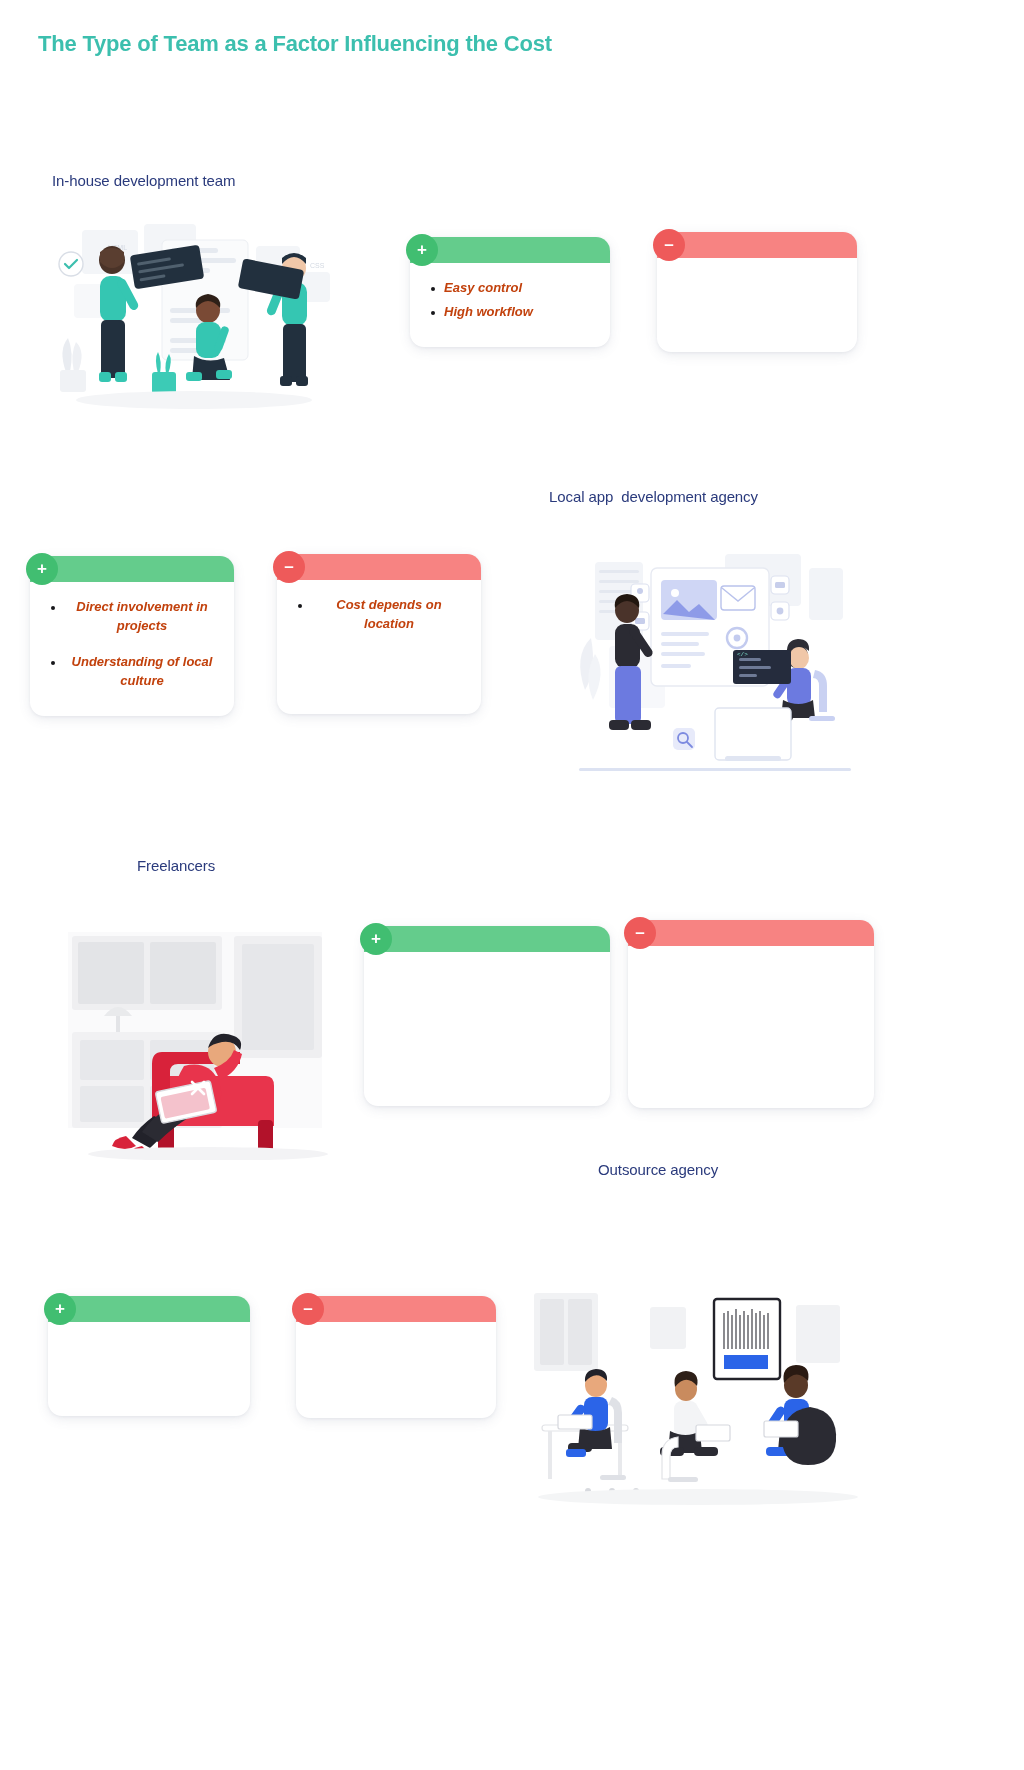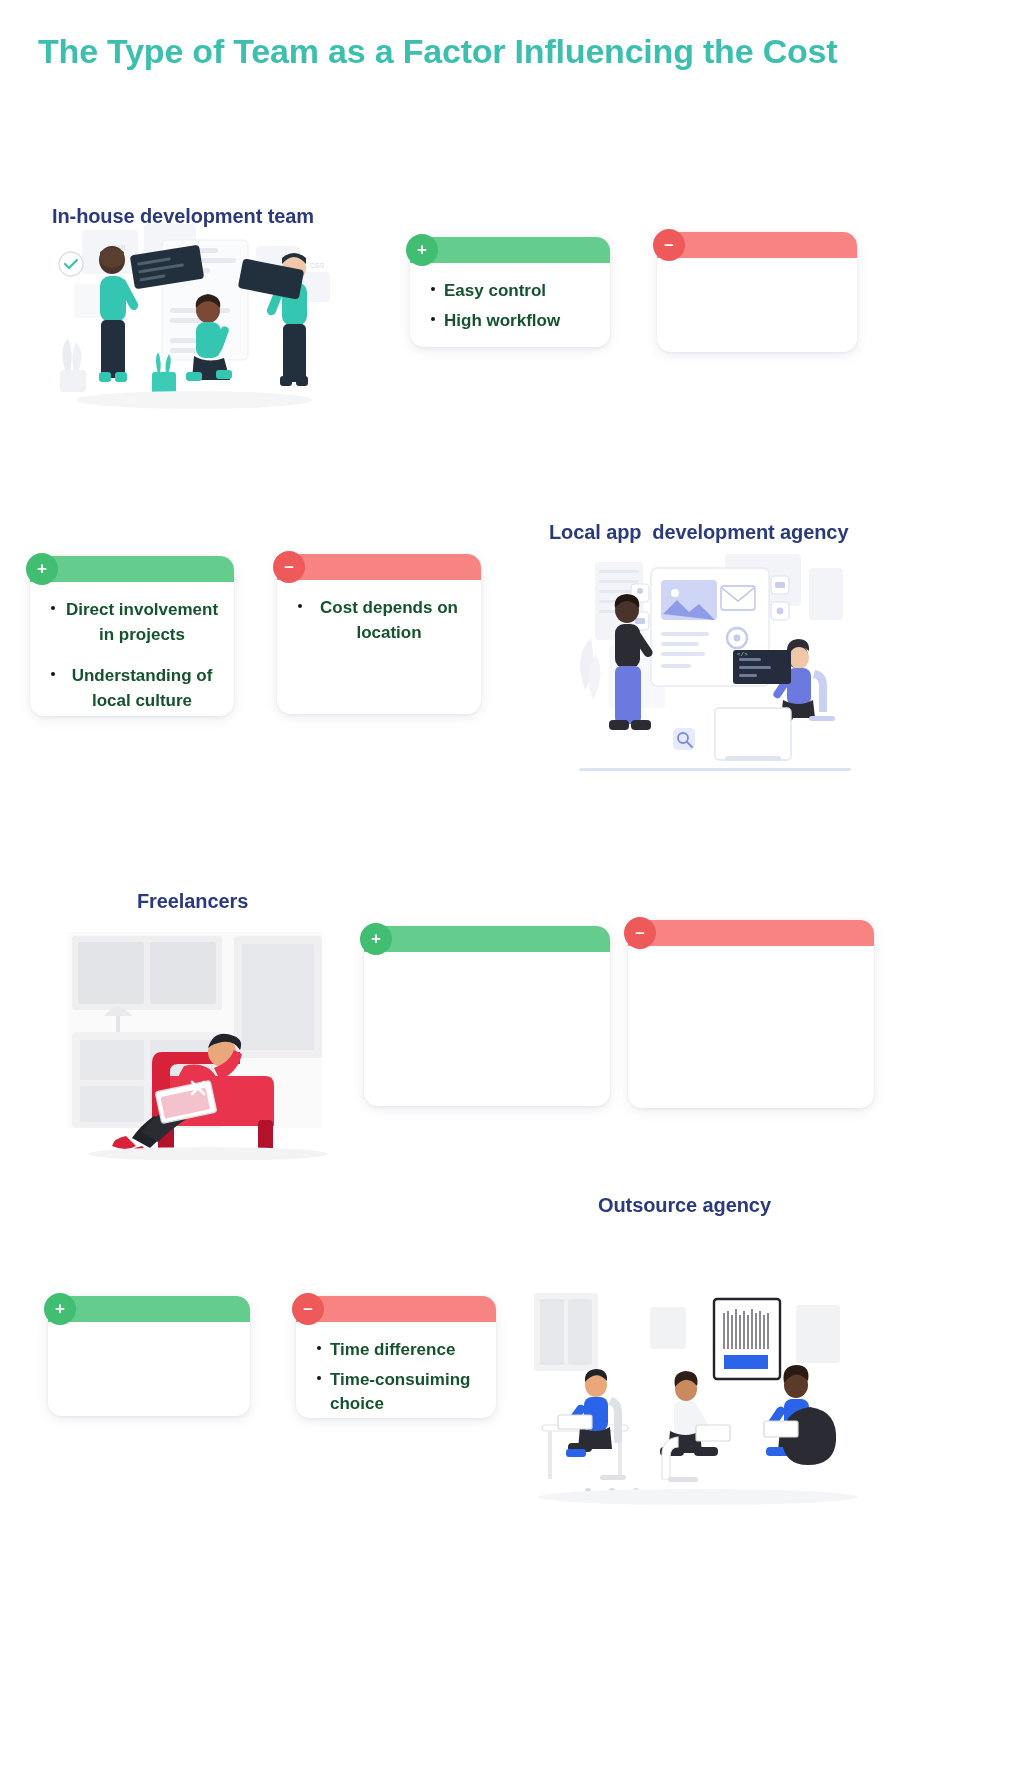--- a/index.html
+++ b/index.html
@@ -12,36 +12,35 @@
     position: relative;
     overflow: hidden;
   }
 
   
   .page-title {
     position: absolute;
     left: 38px;
     top: 30px;
     width: 830px;
-    font-size: 34px;
+    font-size: 22px;
     font-weight: bold;
     line-height: 1.28;
     letter-spacing: -0.2px;
     color: #3CBFAE;
   }
 
   
   .section-heading {
     position: absolute;
-    font-size: 20px;
-    font-weight: bold;
+    font-size: 15px;
+    font-weight: normal;
     color: #2A3A7C;
     letter-spacing: -0.1px;
     white-space: pre;
-    margin-top: 33px;
   }
 
   
   .card {
     position: absolute;
     background: #ffffff;
     border-radius: 14px;
     box-shadow: 0 3px 12px rgba(90,100,130,0.13), 0 1px 3px rgba(90,100,130,0.08);
     overflow: visible;
   }
@@ -74,24 +73,25 @@
   .card-body {
     padding: 16px 14px 16px 14px;
   }
   .card-body ul {
     margin: 0;
     padding: 0 0 0 20px;
     list-style: none;
   }
   .card-body li {
     position: relative;
-    font-size: 17px;
+    font-size: 13px;
     font-weight: bold;
-    color: #14532d;
+    color: #c2410c;
     line-height: 1.45;
+    font-style: italic;
   }
   .card-body li::before {
     content: "";
     position: absolute;
     left: -13px;
     top: 8px;
     width: 4px;
     height: 4px;
     border-radius: 50%;
     background: #17171B;
@@ -496,19 +496,13 @@
       </div>
   </div>
 </div>
 
 <div class="card" style="left:296px; top:1296px; width:200px; height:122px;">
   <div class="card-bar neg">
     <div class="badge neg">
         <span>–</span>
       </div>
   </div>
-  <div class="card-body tight">
-    <ul>
-      <li>Time difference</li>
-      <li>Time-consuiming choice</li>
-    </ul>
-  </div>
 </div>
 
 </body></html>

